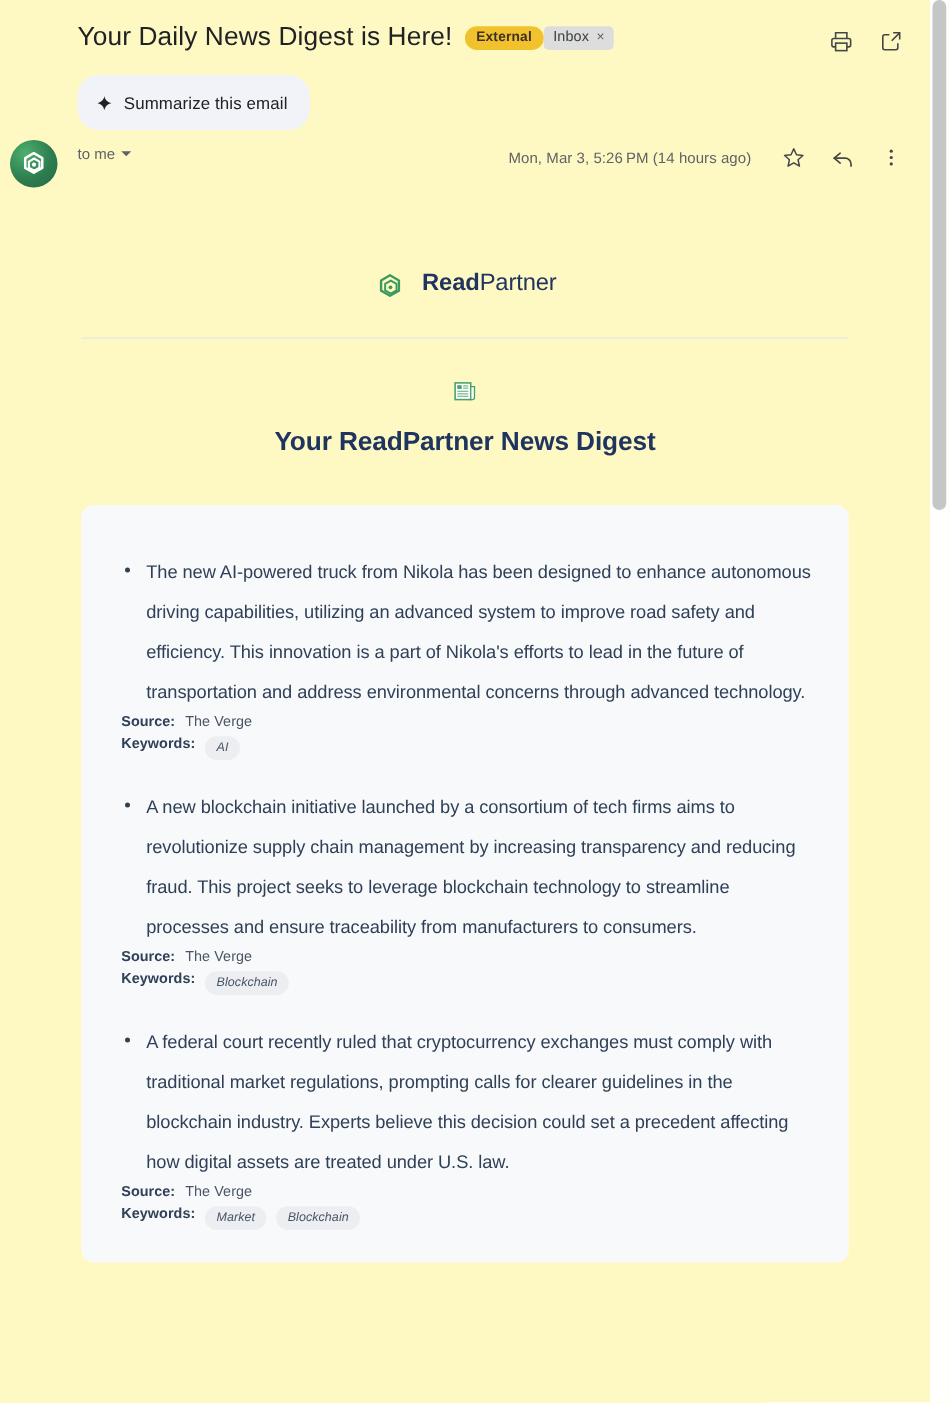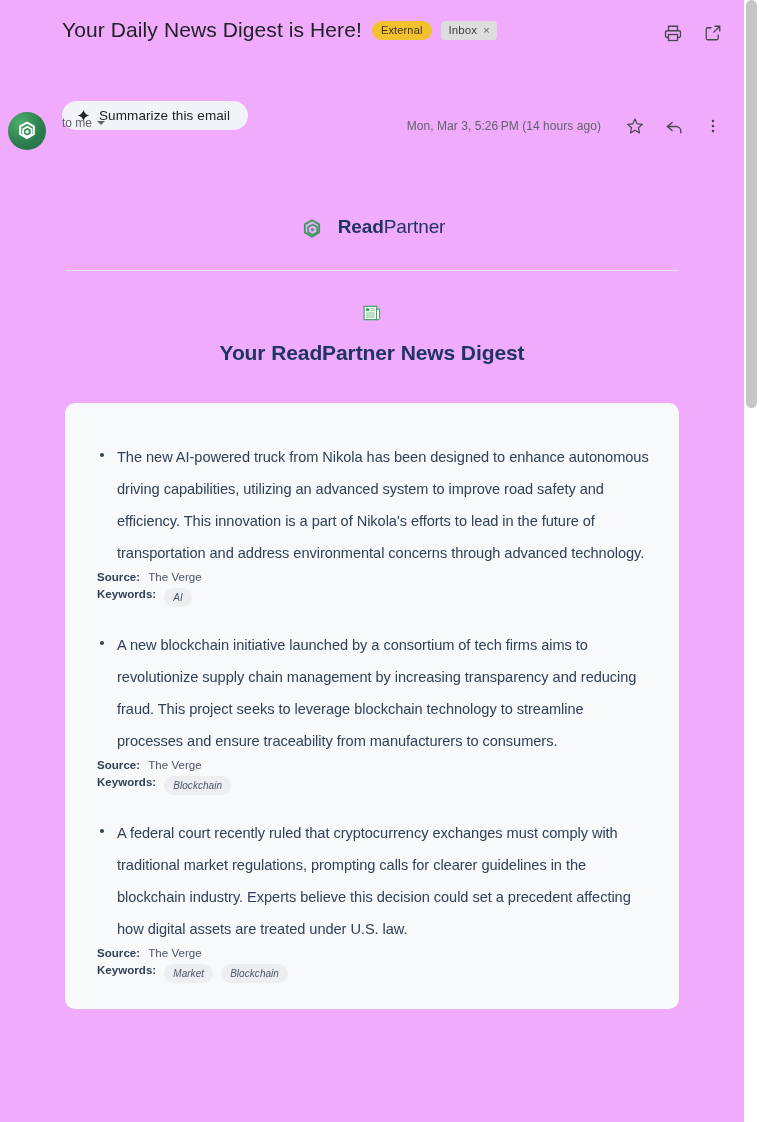--- a/index.html
+++ b/index.html
@@ -6,21 +6,21 @@
   html, body {
     margin: 0; padding: 0;
     width: 759px; height: 1122px;
     background: #ffffff;
     font-family: "Liberation Sans", sans-serif;
     overflow: hidden;
   }
   #app {
     position: relative;
     width: 759px; height: 1122px;
-    background: #f0abfc;
+    background: #fef9c3;
     overflow: hidden;
   }
 
   
   .scroll-track {
     position: absolute;
     top: 0; right: 0;
     width: 15px; height: 1122px;
     background: #ffffff;
   }
@@ -58,23 +58,22 @@
   }
   .badge-external {
     display: inline-flex;
     align-items: center;
     height: 19px;
     padding: 0 9px;
     border-radius: 10px;
     background: #f2c12e;
     color: #3c3223;
     font-size: 11px;
-    font-weight: 400;
+    font-weight: 700;
     white-space: nowrap;
-    margin-right: 9px;
     letter-spacing: 0.15px;
   }
   .badge-inbox {
     display: inline-flex;
     align-items: center;
     height: 19px;
     padding: 0 7px 0 8px;
     border-radius: 4px;
     background: #ddddde;
     color: #3c4043;
@@ -102,26 +101,25 @@
     cursor: pointer;
   }
   .icon-btn svg { display: block; }
 
   
   .summarize-chip {
     position: absolute;
     left: 62px; top: 60px;
     display: inline-flex;
     align-items: center;
-    height: 29px;
+    height: 44px;
     padding: 0 18px 0 15px;
     border-radius: 17px;
     background: #f1f3f8;
     cursor: pointer;
-    margin-top: 41px;
   }
   .summarize-chip .spark {
     margin-right: 9px;
     display: flex;
     align-items: center;
   }
   .summarize-chip .label {
     font-size: 13.5px;
     color: #202124;
     letter-spacing: 0.1px;

